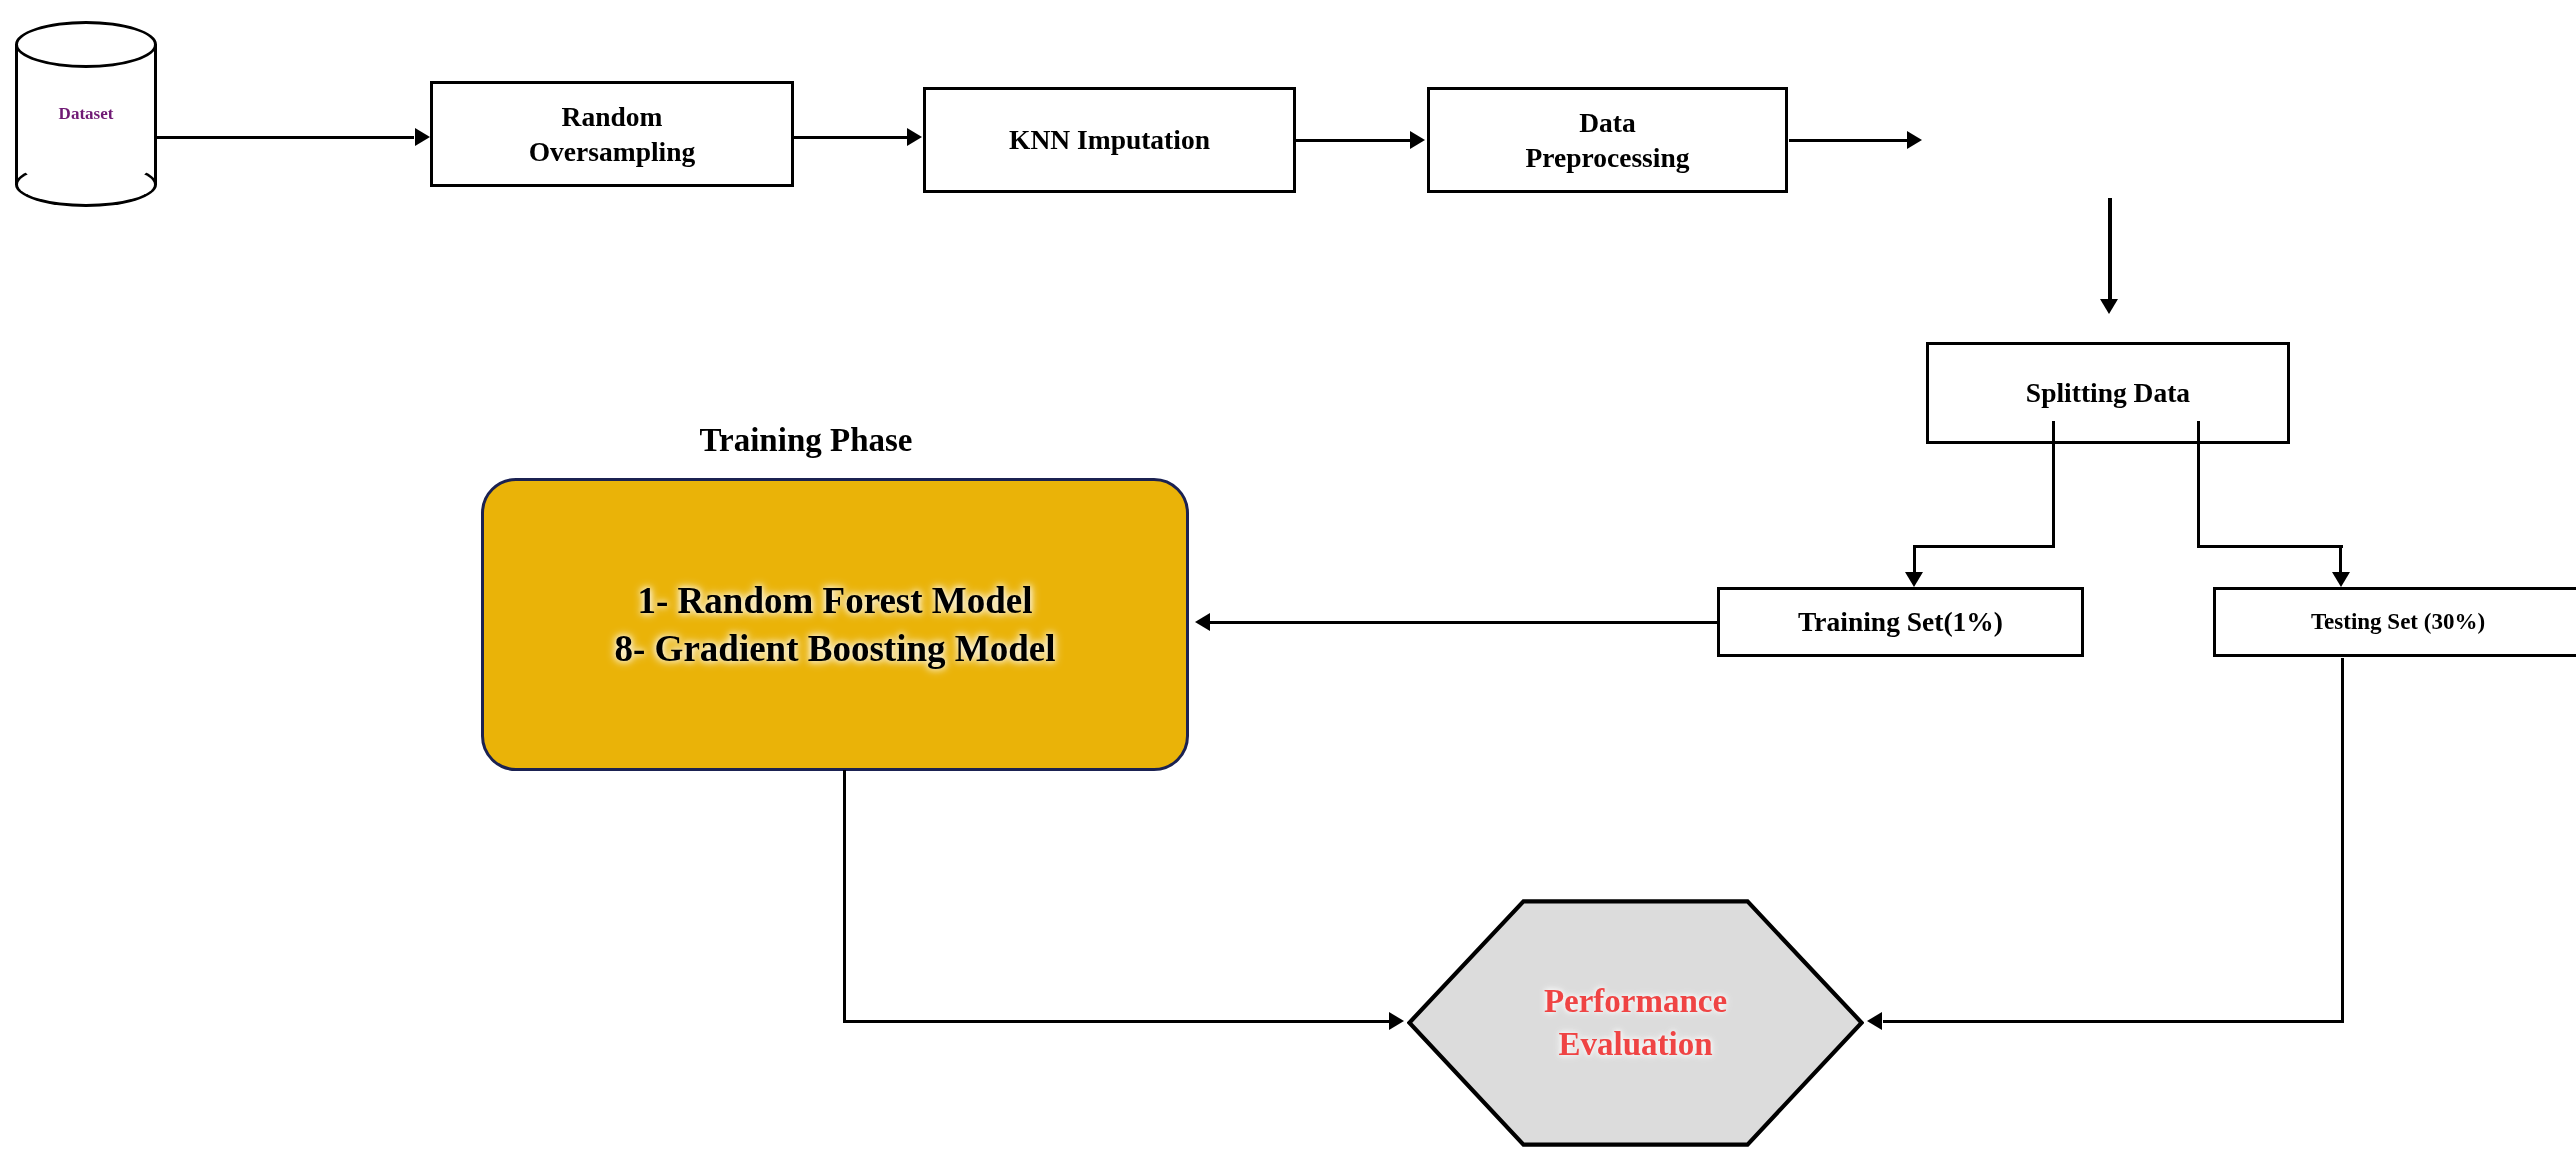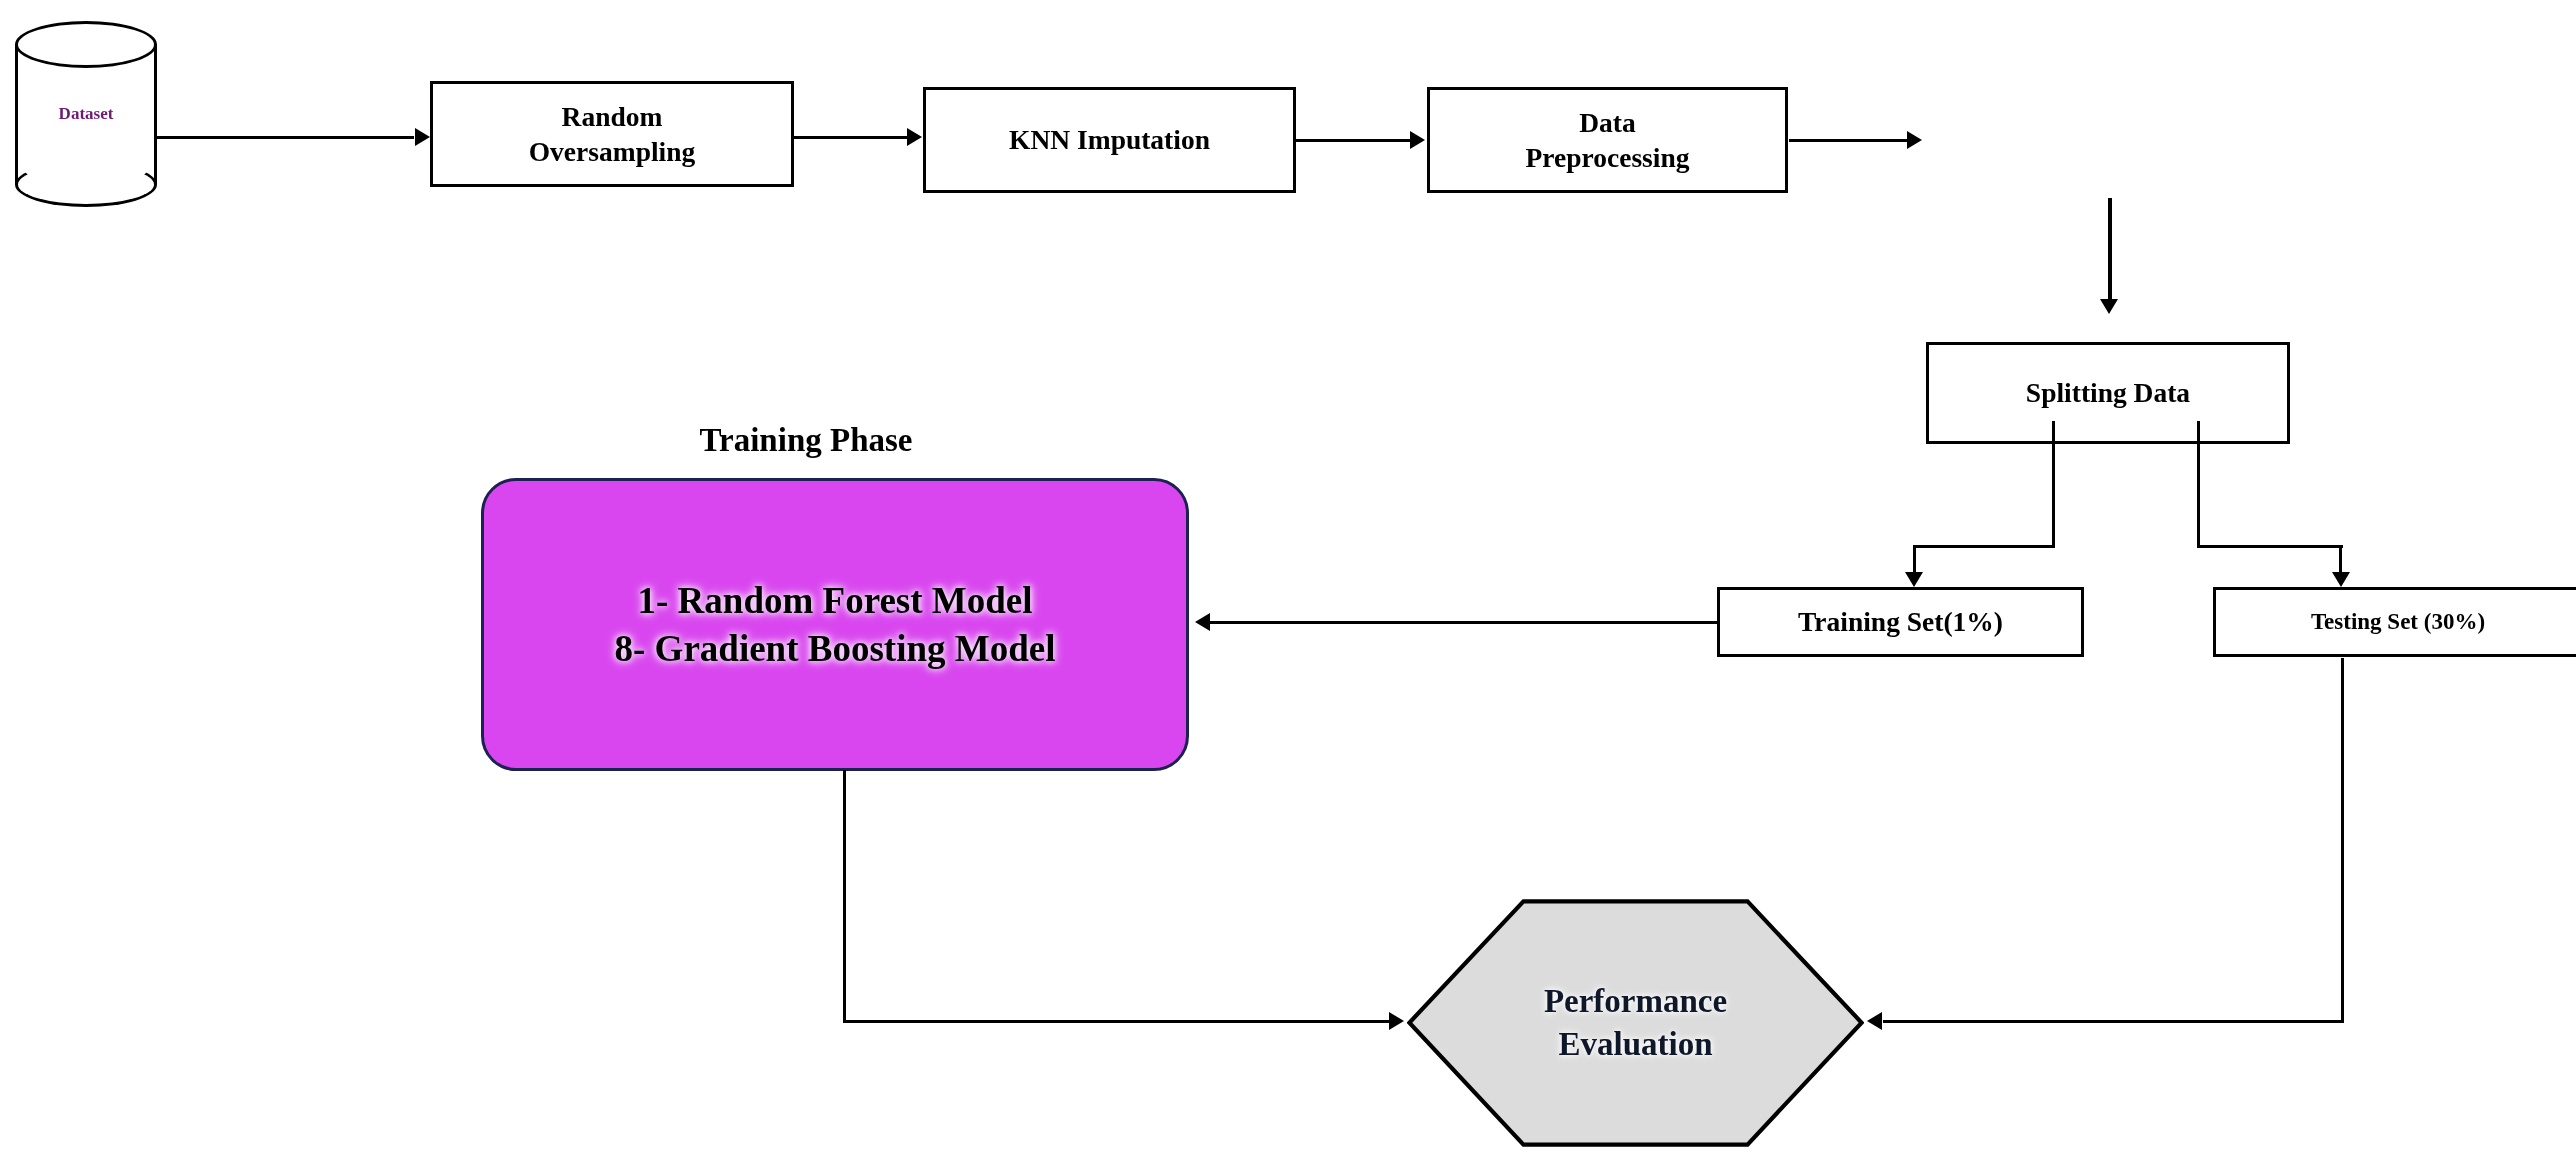--- a/index.html
+++ b/index.html
@@ -55,38 +55,38 @@
     background:#fff;
   }
   #dataset-cyl .cyl-text{
     position:absolute; left:0; top:0; width:100%; height:100%;
     display:flex; align-items:center; justify-content:center;
     font-weight:bold; font-size:17px; color:#701a75; z-index:4;
   }
   
   #training-models{
     left:481px; top:478px; width:708px; height:293px;
-    background:#d946ef;
+    background:#eab308;
     border:3px solid #1B2252;
     border-radius:35px;
     flex-direction:column;
     font-size:37px;
     text-shadow:0 0 6px #ffffff, 0 0 10.8px #ffffff;
   }
   #training-models .mline{display:block;}
   
   #perf-hex{
     position:absolute;
     left:1407px; top:899px; width:457px; height:248px;
   }
   #perf-hex svg{position:absolute;left:0;top:0;}
   #perf-hex .hex-text{
     position:absolute; left:0; top:0; width:100%; height:100%;
     display:flex; flex-direction:column; align-items:center; justify-content:center;
-    font-weight:bold; font-size:33px; color:#0f172a;
+    font-weight:bold; font-size:33px; color:#ef4444;
     text-shadow:0 0 5.4px #ffffff, 0 0 9.6px #ffffff;
     line-height:1.3;
   }
   
   .hline{position:absolute;background:#000;height:3px;}
   .vline{position:absolute;background:#000;width:3px;}
   .arrowhead{position:absolute;width:0;height:0;}
   .ar-right{border-top:9.6px solid transparent;border-bottom:9.6px solid transparent;border-left:15.5px solid #000;}
   .ar-left{border-top:9.6px solid transparent;border-bottom:9.6px solid transparent;border-right:15.5px solid #000;}
   .ar-down{border-left:9.6px solid transparent;border-right:9.6px solid transparent;border-top:15.5px solid #000;}

